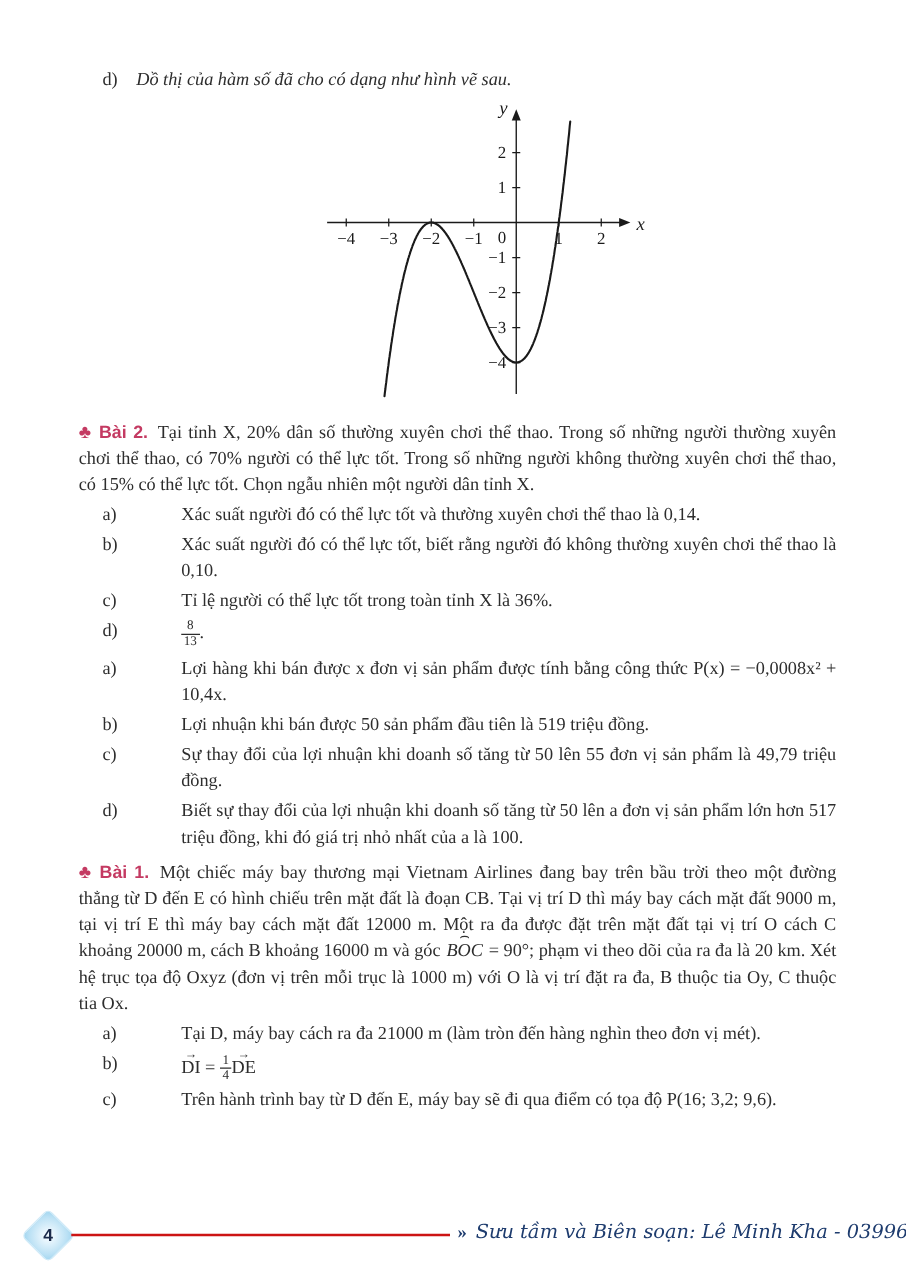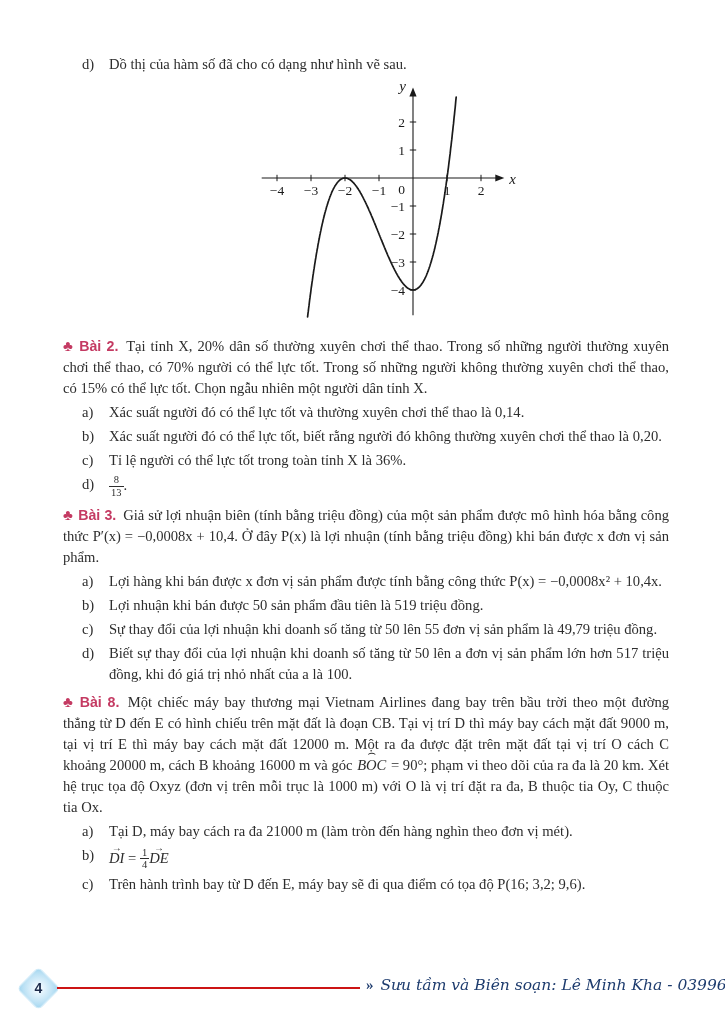--- a/index.html
+++ b/index.html
@@ -14,41 +14,41 @@
     width:725px;height:1024px;position:relative;overflow:hidden;
     background:#ffffff;color:var(--ink);
     font-family:"Liberation Serif",serif;
     font-size:14.6px;line-height:21px;
   }
   .content{position:absolute;left:63px;top:54px;width:606px;}
 
   
   .hang-item{display:flex;margin:0 0 0 19px;}
   .hang-item .lbl{flex:0 0 27px;}
-  .hang-item .bod{flex:1;text-align:justify;}
+  .hang-item .bod{flex:1;text-align:justify;font-style:italic;}
 
   
   .graph-row{margin:4px 0 6px 171px;height:250px;}
   svg text{font-family:"Liberation Serif",serif;fill:#1a1a1a;}
 
   
   p.bai{margin:7px 0 3px 0;text-align:justify;}
   .club{color:var(--accent);font-size:15px;margin-right:5px;}
   .bai-label{font-family:"Liberation Sans",sans-serif;font-weight:bold;color:var(--accent);margin-right:3px;font-size:14.2px;}
 
   .items{margin:2px 0 6px 0;}
   .item{display:flex;margin:3px 0 3px 19px;}
   .item .lbl{flex:0 0 27px;}
-  .item .bod{flex:1;text-align:justify;}
+  .item .bod{flex:1;text-align:justify;margin-left:36px;}
   .frac{display:inline-block;vertical-align:-0.5em;text-align:center;font-size:10.5px;line-height:1.1;}
   .frac .num{display:block;padding:0 2px;}
   .frac .den{display:block;border-top:1px solid currentColor;padding:0 2px;}
   .vec{display:inline-block;text-align:center;vertical-align:baseline;}
   .vec .arr{display:block;font-size:10px;line-height:6px;height:6px;}
-  .vec .base{display:block;font-style:italic;line-height:15px;}
+  .vec .base{display:block;line-height:15px;}
   .wide-hat{position:relative;display:inline-block;font-style:italic;padding:0 1px;}
   .wide-hat .hat{position:absolute;left:0;right:0;top:-9px;text-align:center;font-size:13px;font-style:normal;line-height:1;}
 
   
   .footer{position:absolute;left:0;top:966px;width:725px;height:50px;}
   .diamond{
     position:absolute;left:23px;top:7px;width:31px;height:31px;
     transform:rotate(45deg);border-radius:5px;
     background:radial-gradient(circle at 50% 50%, #eef8fe 15%, #b9e0f4 75%, #9ed4ef 100%);
     border:1px solid #cfeaf8;
@@ -117,57 +117,53 @@
     <span class="club">♣</span><span class="bai-label">Bài 2.</span>
     <span>Tại tỉnh X, 20% dân số thường xuyên chơi thể thao. Trong số những người thường xuyên chơi thể thao, có 70% người có thể lực tốt. Trong số những người không thường xuyên chơi thể thao, có 15% có thể lực tốt. Chọn ngẫu nhiên một người dân tỉnh X.</span>
   </p>
   <div class="items">
     <div class="item">
       <span class="lbl">a)</span>
       <span class="bod">Xác suất người đó có thể lực tốt và thường xuyên chơi thể thao là 0,14.</span>
     </div>
     <div class="item">
       <span class="lbl">b)</span>
-      <span class="bod">Xác suất người đó có thể lực tốt, biết rằng người đó không thường xuyên chơi thể thao là 0,20.</span>
+      <span class="bod">Xác suất người đó có thể lực tốt, biết rằng người đó không thường xuyên chơi thể thao là 0,10.</span>
     </div>
     <div class="item">
       <span class="lbl">c)</span>
       <span class="bod">Tỉ lệ người có thể lực tốt trong toàn tỉnh X là 36%.</span>
     </div>
     <div class="item">
       <span class="lbl">d)</span>
       <span class="bod"><span class="frac"><span class="num">8</span><span class="den">13</span></span><span>.</span></span>
     </div>
   </div>
 
-  <p class="bai">
-    <span class="club">♣</span><span class="bai-label">Bài 3.</span>
-    <span>Giả sử lợi nhuận biên (tính bằng triệu đồng) của một sản phẩm được mô hình hóa bằng công thức P′(x) = −0,0008x + 10,4. Ở đây P(x) là lợi nhuận (tính bằng triệu đồng) khi bán được x đơn vị sản phẩm.</span>
-  </p>
   <div class="items">
     <div class="item">
       <span class="lbl">a)</span>
       <span class="bod">Lợi hàng khi bán được x đơn vị sản phẩm được tính bằng công thức P(x) = −0,0008x² + 10,4x.</span>
     </div>
     <div class="item">
       <span class="lbl">b)</span>
       <span class="bod">Lợi nhuận khi bán được 50 sản phẩm đầu tiên là 519 triệu đồng.</span>
     </div>
     <div class="item">
       <span class="lbl">c)</span>
       <span class="bod">Sự thay đổi của lợi nhuận khi doanh số tăng từ 50 lên 55 đơn vị sản phẩm là 49,79 triệu đồng.</span>
     </div>
     <div class="item">
       <span class="lbl">d)</span>
       <span class="bod">Biết sự thay đổi của lợi nhuận khi doanh số tăng từ 50 lên a đơn vị sản phẩm lớn hơn 517 triệu đồng, khi đó giá trị nhỏ nhất của a là 100.</span>
     </div>
   </div>
 
   <p class="bai">
-    <span class="club">♣</span><span class="bai-label">Bài 8.</span>
+    <span class="club">♣</span><span class="bai-label">Bài 1.</span>
     <span>Một chiếc máy bay thương mại Vietnam Airlines đang bay trên bầu trời theo một đường thẳng từ D đến E có hình chiếu trên mặt đất là đoạn CB. Tại vị trí D thì máy bay cách mặt đất 9000 m, tại vị trí E thì máy bay cách mặt đất 12000 m. Một ra đa được đặt trên mặt đất tại vị trí O cách C khoảng 20000 m, cách B khoảng 16000 m và góc </span><span class="wide-hat"><span class="hat">⌢</span><span>BOC</span></span><span> = 90°; phạm vi theo dõi của ra đa là 20 km. Xét hệ trục tọa độ Oxyz (đơn vị trên mỗi trục là 1000 m) với O là vị trí đặt ra đa, B thuộc tia Oy, C thuộc tia Ox.</span>
   </p>
   <div class="items">
     <div class="item">
       <span class="lbl">a)</span>
       <span class="bod">Tại D, máy bay cách ra đa 21000 m (làm tròn đến hàng nghìn theo đơn vị mét).</span>
     </div>
     <div class="item">
       <span class="lbl">b)</span>
       <span class="bod"><span class="vec"><span class="arr">→</span><span class="base">DI</span></span><span> = </span><span class="frac"><span class="num">1</span><span class="den">4</span></span><span class="vec"><span class="arr">→</span><span class="base">DE</span></span></span>

